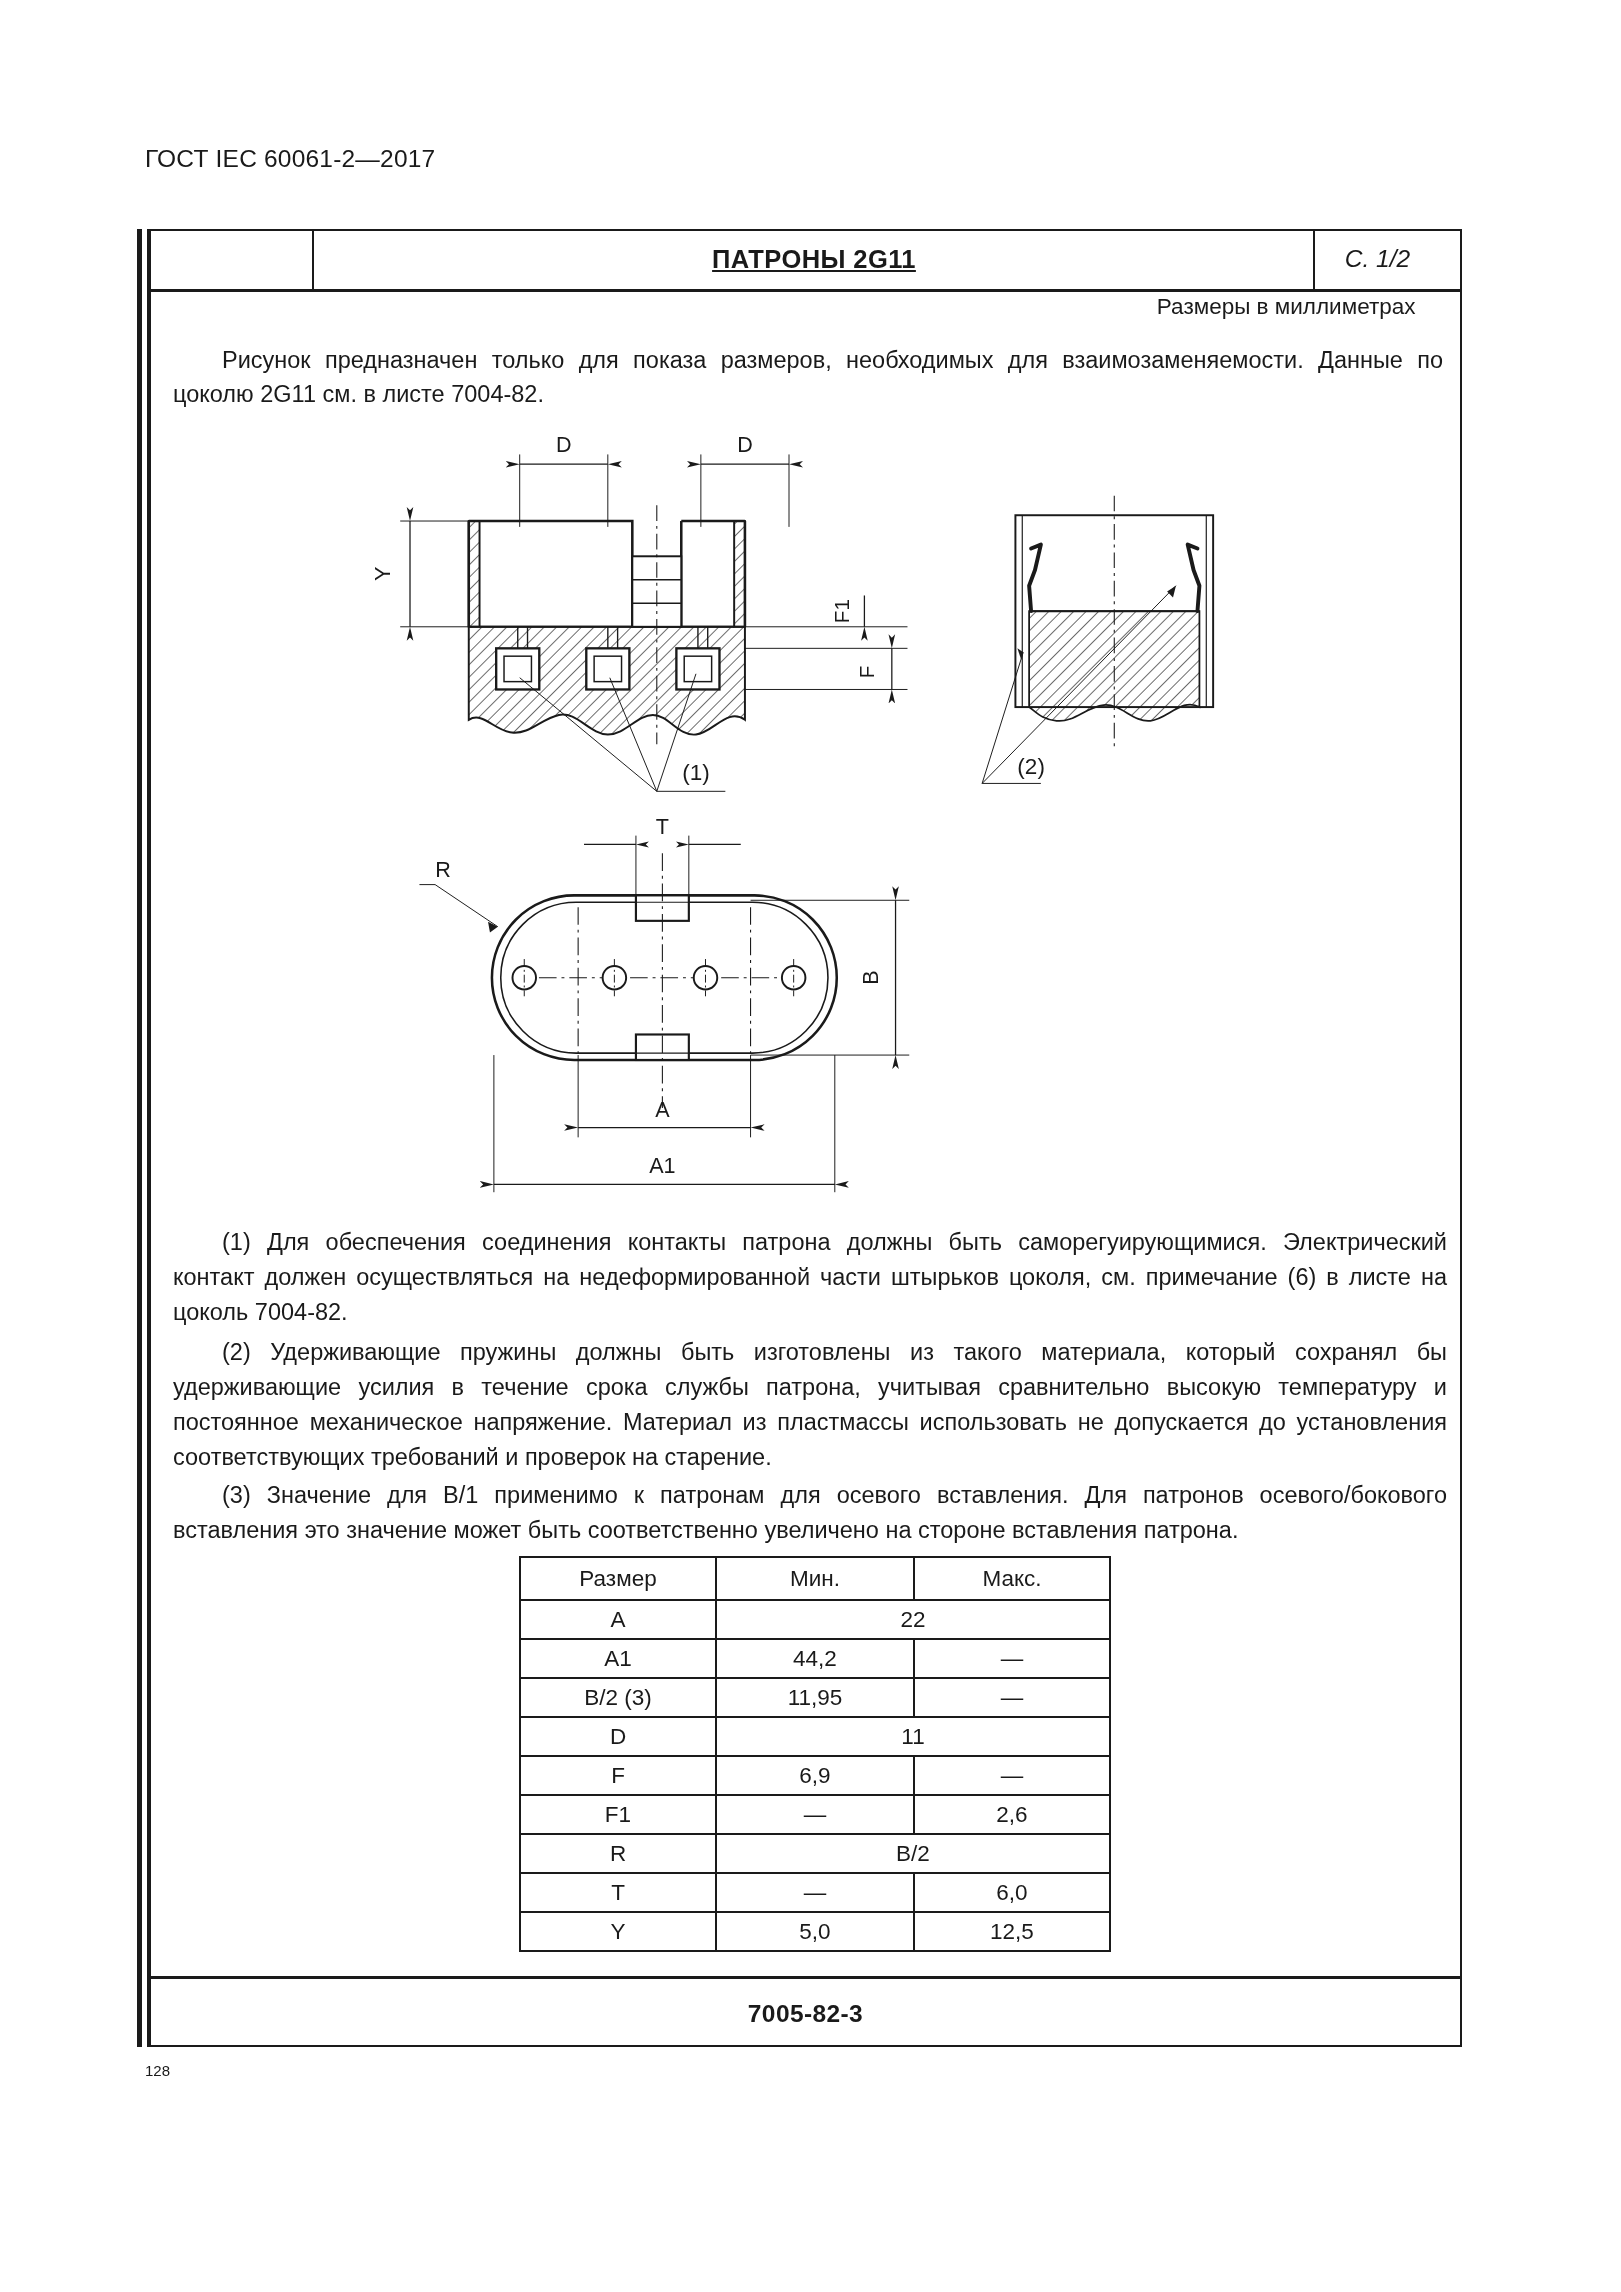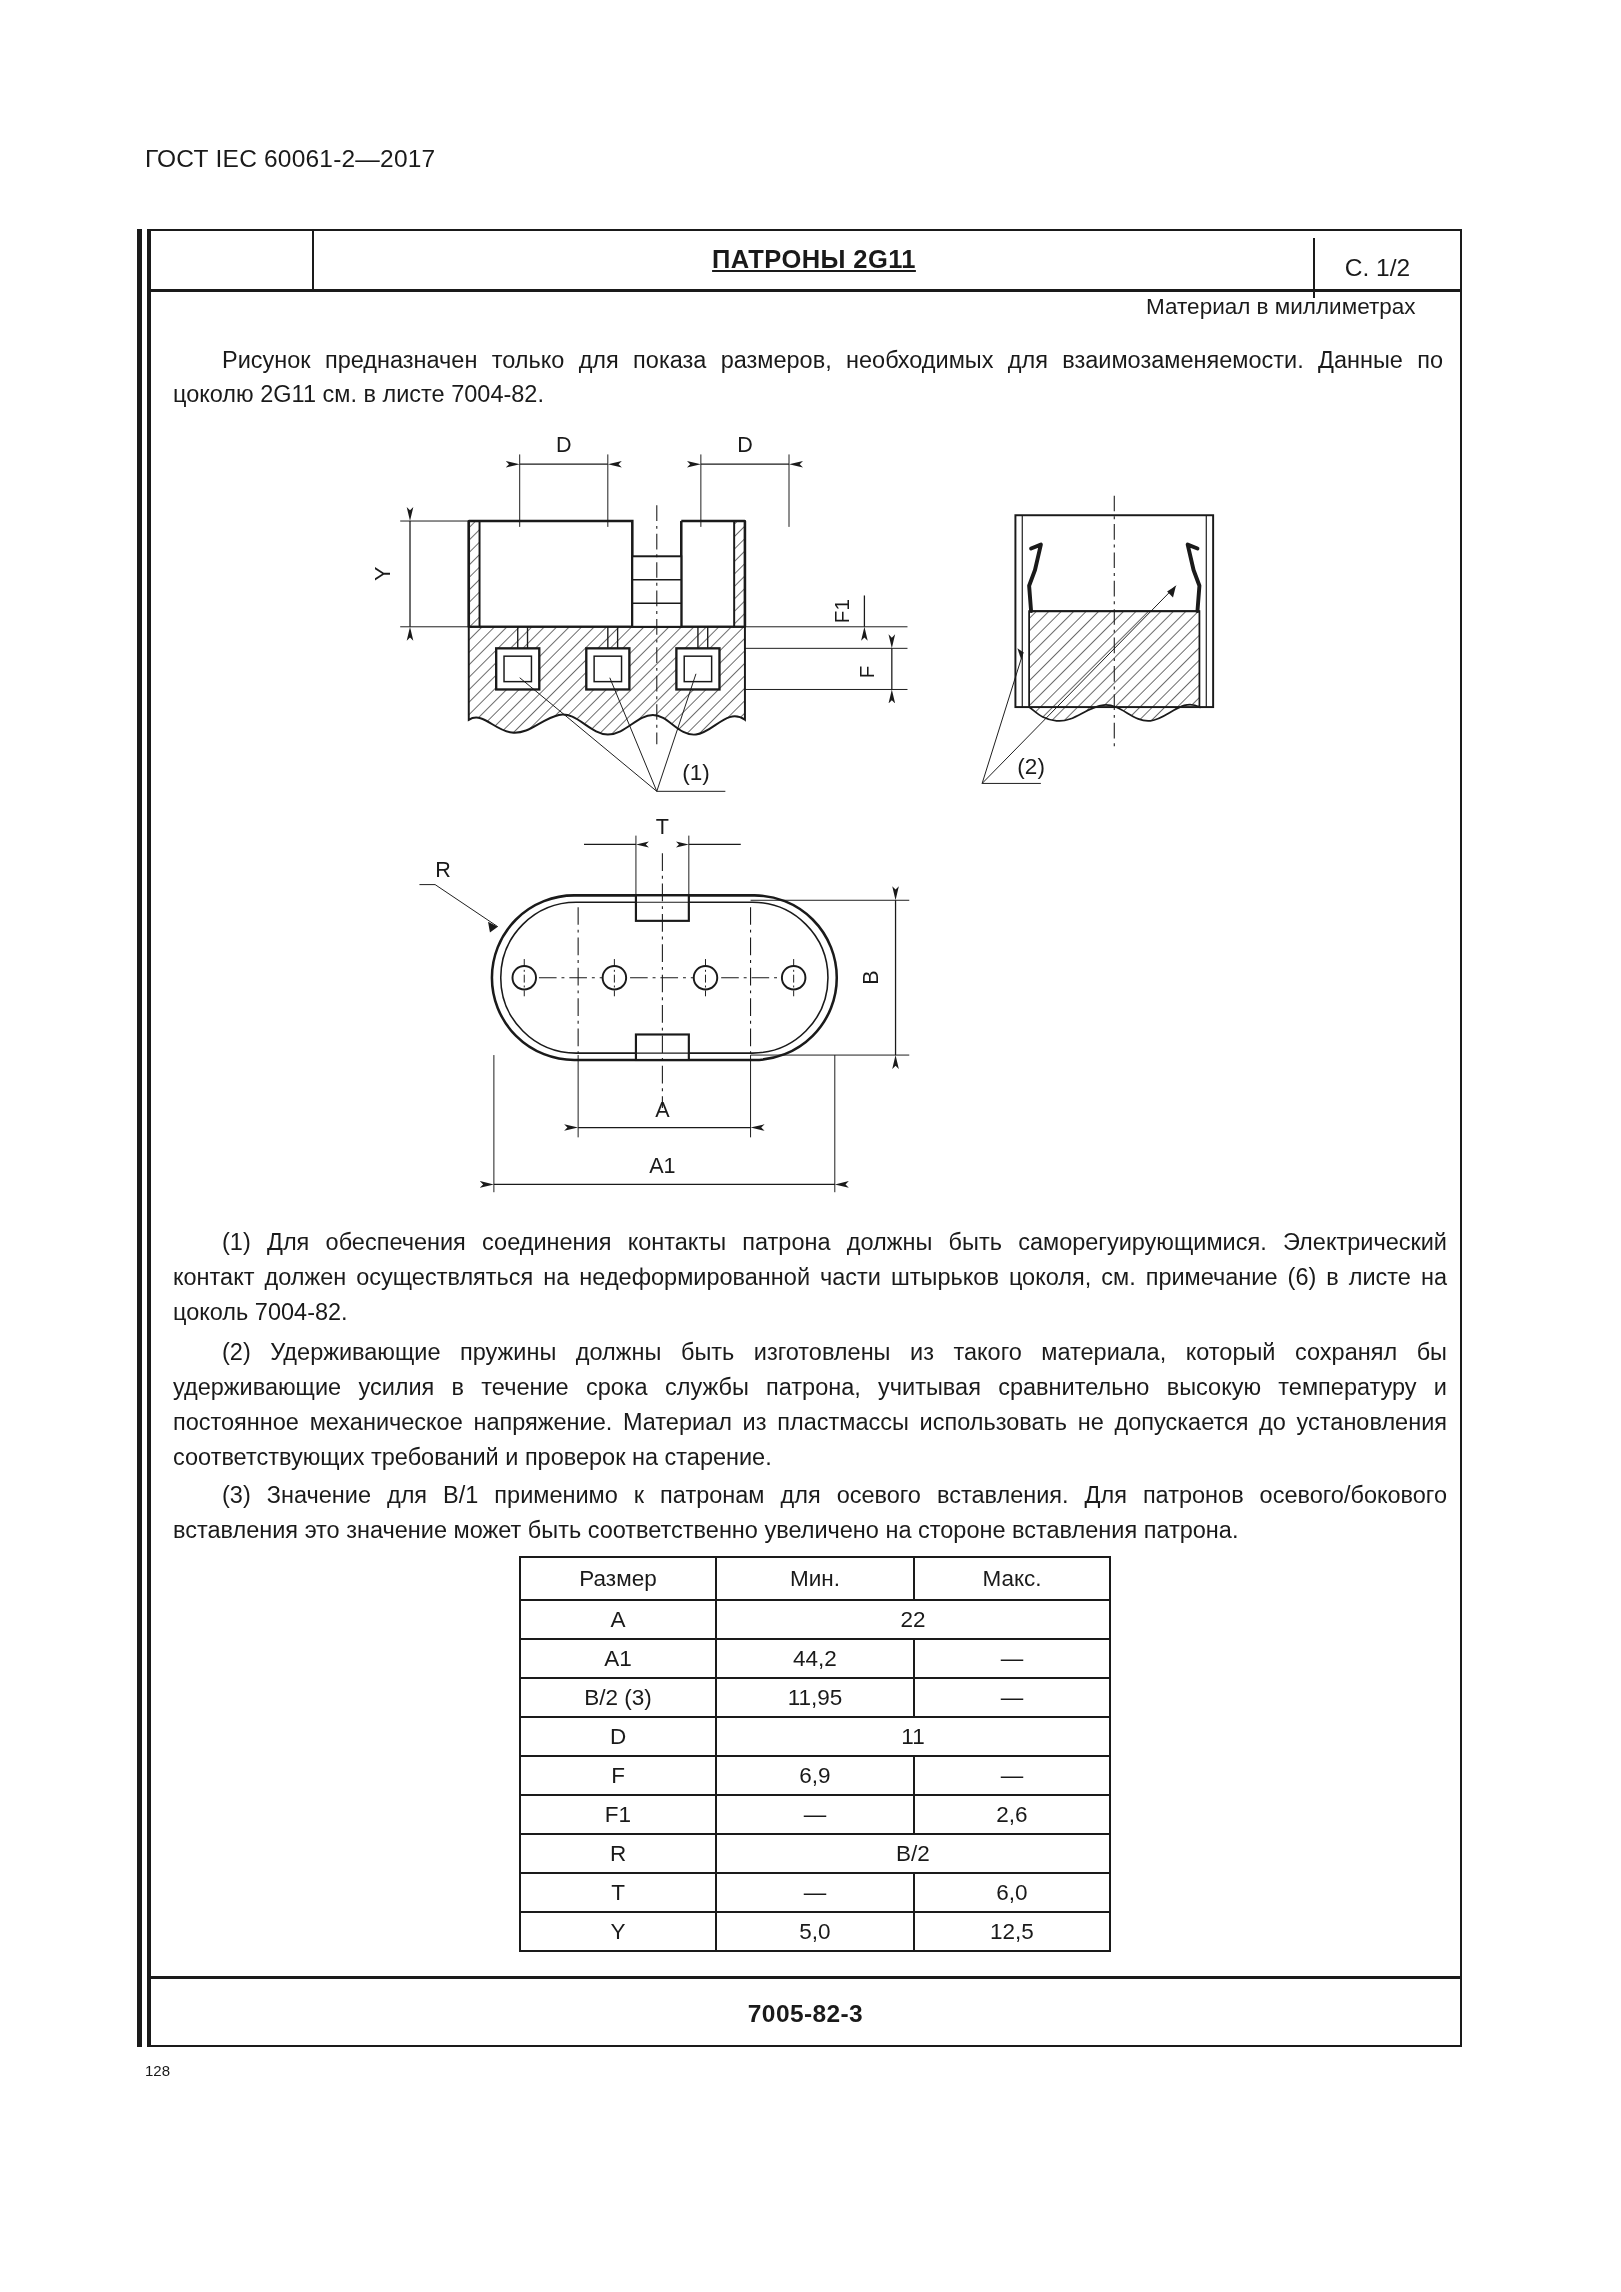--- a/index.html
+++ b/index.html
@@ -37,24 +37,25 @@
   #title-cell-left{
     left:149px;top:229px;width:165px;height:63px;
     border-right:2.9px solid #1a1a1a;box-sizing:border-box;
   }
   #sheet-title{
     left:314px;top:229px;width:1000px;height:60px;
     display:flex;align-items:center;justify-content:center;
     font-size:25.5px;font-weight:bold;letter-spacing:0.4px;text-decoration:underline;
   }
   #page-cell{
-    left:1313px;top:238px;width:127px;height:60px;
+    left:1313px;top:229px;width:127px;height:60px;
     border-left:2.9px solid #1a1a1a;box-sizing:border-box;
     display:flex;align-items:center;justify-content:center;
     font-size:24.5px;
+    font-style:italic;
   }
 
   
   #units{
     left:0;top:294px;width:1439px;
     text-align:right;font-size:22.5px;padding-right:23.5px;
     box-sizing:border-box;
   }
 
   
@@ -117,21 +118,21 @@
 
 <div class="abs" id="rule-thick"></div>
 <div class="abs" id="rule-thin"></div>
 <div class="abs" id="frame"></div>
 
 <div class="abs" id="title-band"></div>
 <div class="abs" id="title-cell-left"></div>
 <div class="abs" id="sheet-title">ПАТРОНЫ 2G11</div>
 <div class="abs" id="page-cell">С. 1/2</div>
 
-<div class="abs" id="units">Материал в миллиметрах</div>
+<div class="abs" id="units">Размеры в миллиметрах</div>
 
 <div class="abs" id="intro"><span class="ind"></span><span>Рисунок предназначен только для показа размеров, необходимых для взаимозаменяемости. Данные по цоколю 2G11 см. в листе 7004-82.</span></div>
 
 <svg class="draw" style="left:363px;top:421px;" width="568" height="392" viewBox="0 0 580 400">
   <defs>
     <pattern id="hatch" width="9" height="9" patternTransform="rotate(45)" patternUnits="userSpaceOnUse">
       <line x1="0" y1="0" x2="0" y2="9" stroke="#1a1a1a" stroke-width="1.3"></line>
     </pattern>
     <marker id="arrL" markerWidth="12" markerHeight="8" refX="11" refY="4" orient="auto">
       <path d="M11,4 L0,1.4 L2.6,4 L0,6.6 Z" fill="#1a1a1a"></path>

